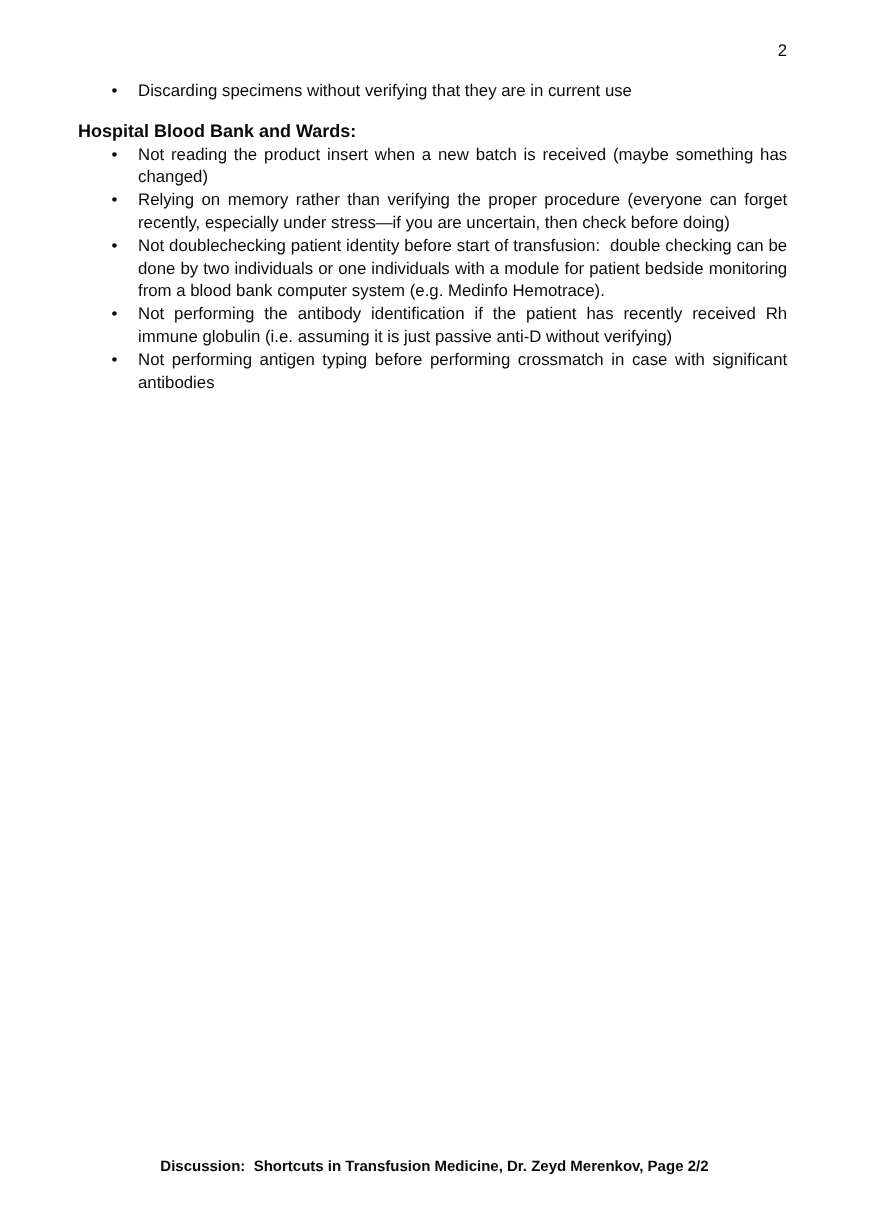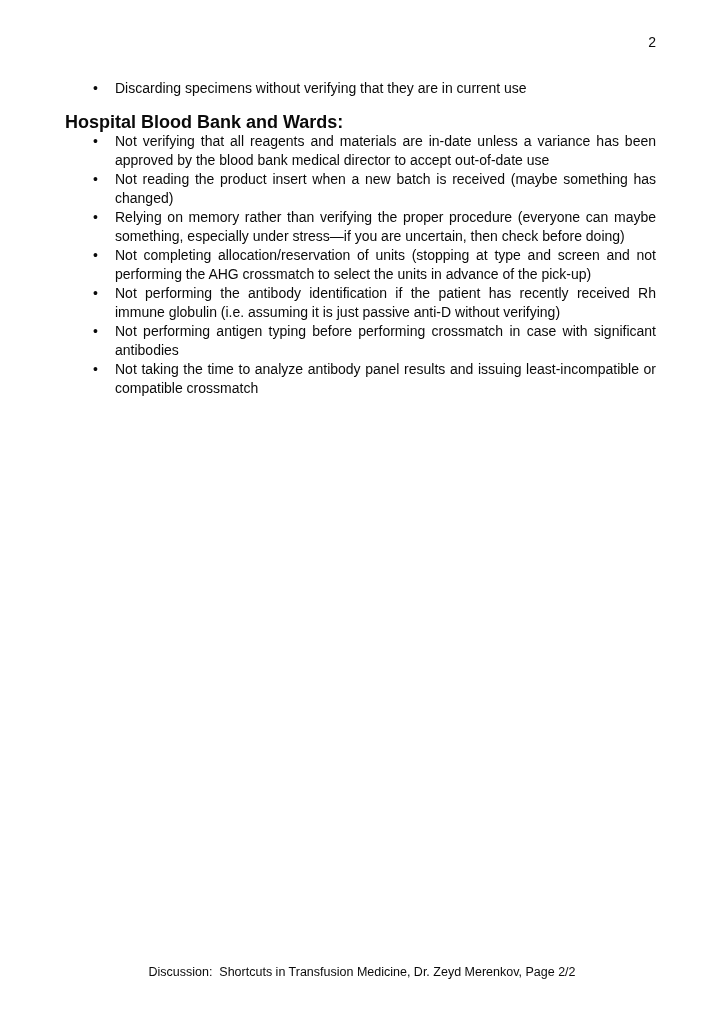--- a/index.html
+++ b/index.html
@@ -37,64 +37,63 @@
     text-align: justify;
     white-space: pre-wrap;
   }
   ul.bullets li::before {
     content: "\2022";
     position: absolute;
     left: -22px;
     top: 0;
   }
   ul.intro {
-    margin-top: 27px;
+    margin-top: 14px;
   }
   .section-heading {
     margin: 15px 0 0 0;
-    font-size: 18px;
+    font-size: 15px;
     line-height: 19px;
     font-weight: bold;
   }
   ul.section-list {
     margin-top: 0;
   }
   .footer {
     position: absolute;
     top: 963px;
     left: 0;
     right: 0;
     text-align: center;
     font-size: 12.5px;
     line-height: 19px;
     white-space: pre-wrap;
+    font-weight: bold;
   }
 </style>
 </head>
 <body>
 
 <div class="page">
 
   <div class="page-number">2</div>
 
   <div class="content">
 
     <ul class="bullets intro">
         <li class="bullet-item">Discarding specimens without verifying that they are in current use</li>
       </ul>
 
     <h2 class="section-heading">Hospital Blood Bank and Wards:</h2>
 
     <ul class="bullets section-list">
-        <li class="bullet-item">Not verifying that all reagents and materials are in-date unless a variance has been approved by the blood bank medical director to accept out-of-date use</li>
         <li class="bullet-item">Not reading the product insert when a new batch is received (maybe something has changed)</li>
-        <li class="bullet-item">Relying on memory rather than verifying the proper procedure (everyone can maybe something, especially under stress—if you are uncertain, then check before doing)</li>
-        <li class="bullet-item">Not completing allocation/reservation of units (stopping at type and screen and not performing the AHG crossmatch to select the units in advance of the pick-up)</li>
+        <li class="bullet-item">Relying on memory rather than verifying the proper procedure (everyone can forget recently, especially under stress—if you are uncertain, then check before doing)</li>
+        <li class="bullet-item">Not doublechecking patient identity before start of transfusion:  double checking can be done by two individuals or one individuals with a module for patient bedside monitoring from a blood bank computer system (e.g. Medinfo Hemotrace).</li>
         <li class="bullet-item">Not performing the antibody identification if the patient has recently received Rh immune globulin (i.e. assuming it is just passive anti-D without verifying)</li>
         <li class="bullet-item">Not performing antigen typing before performing crossmatch in case with significant antibodies</li>
-        <li class="bullet-item">Not taking the time to analyze antibody panel results and issuing least-incompatible or compatible crossmatch</li>
       </ul>
 
   </div>
 
   <div class="footer">Discussion:  Shortcuts in Transfusion Medicine, Dr. Zeyd Merenkov, Page 2/2</div>
 
 </div>
 
 </body></html>

